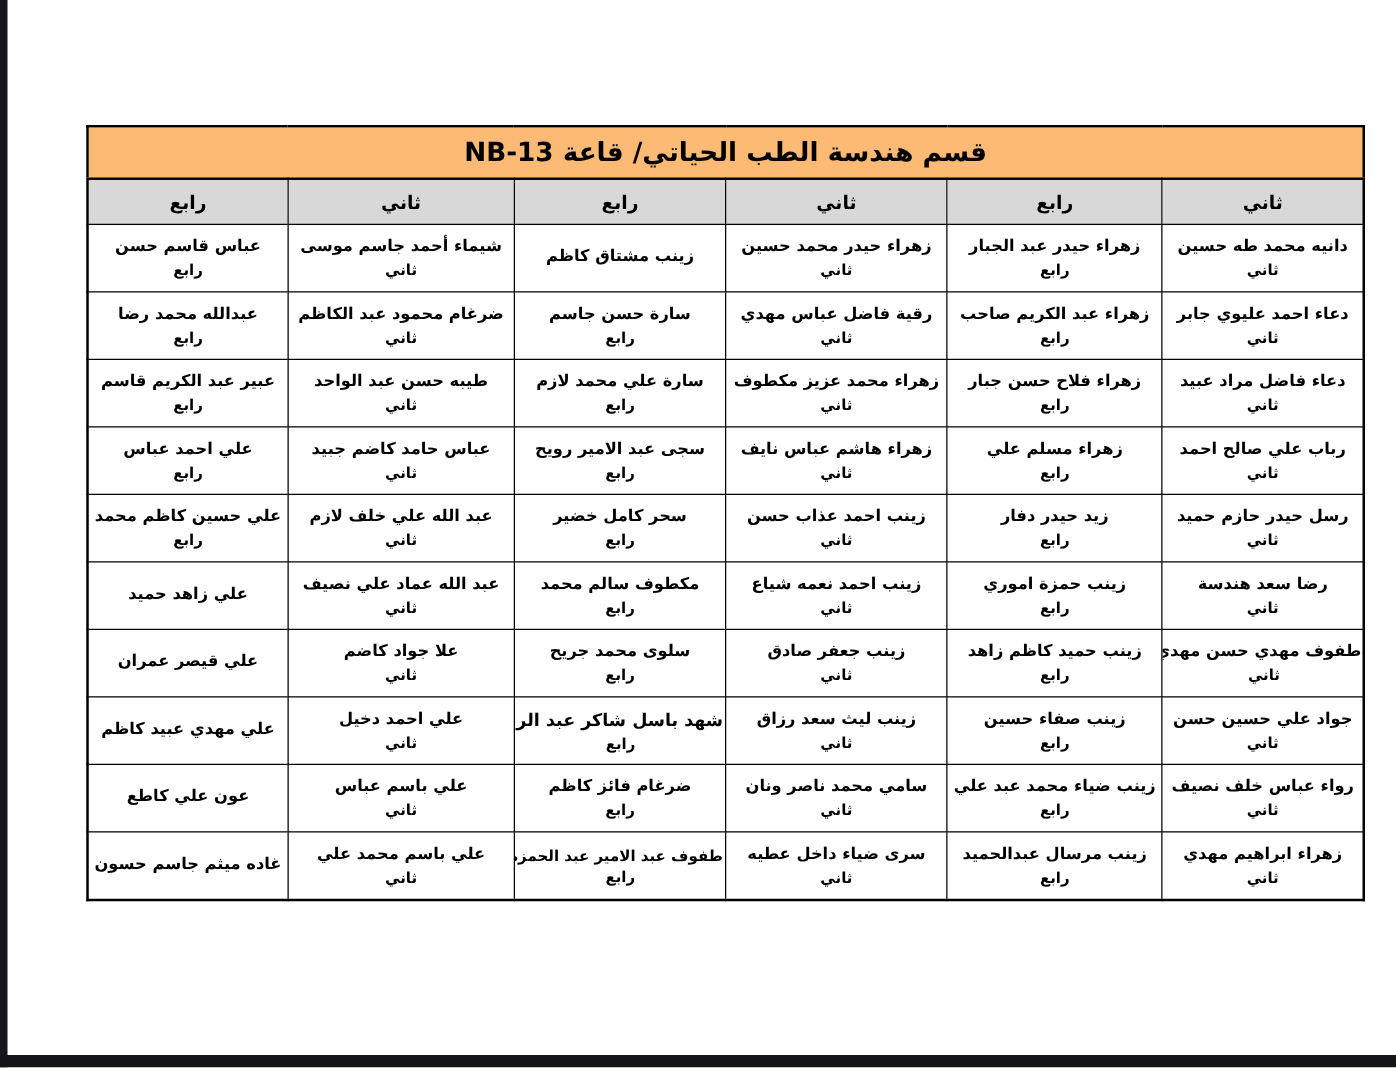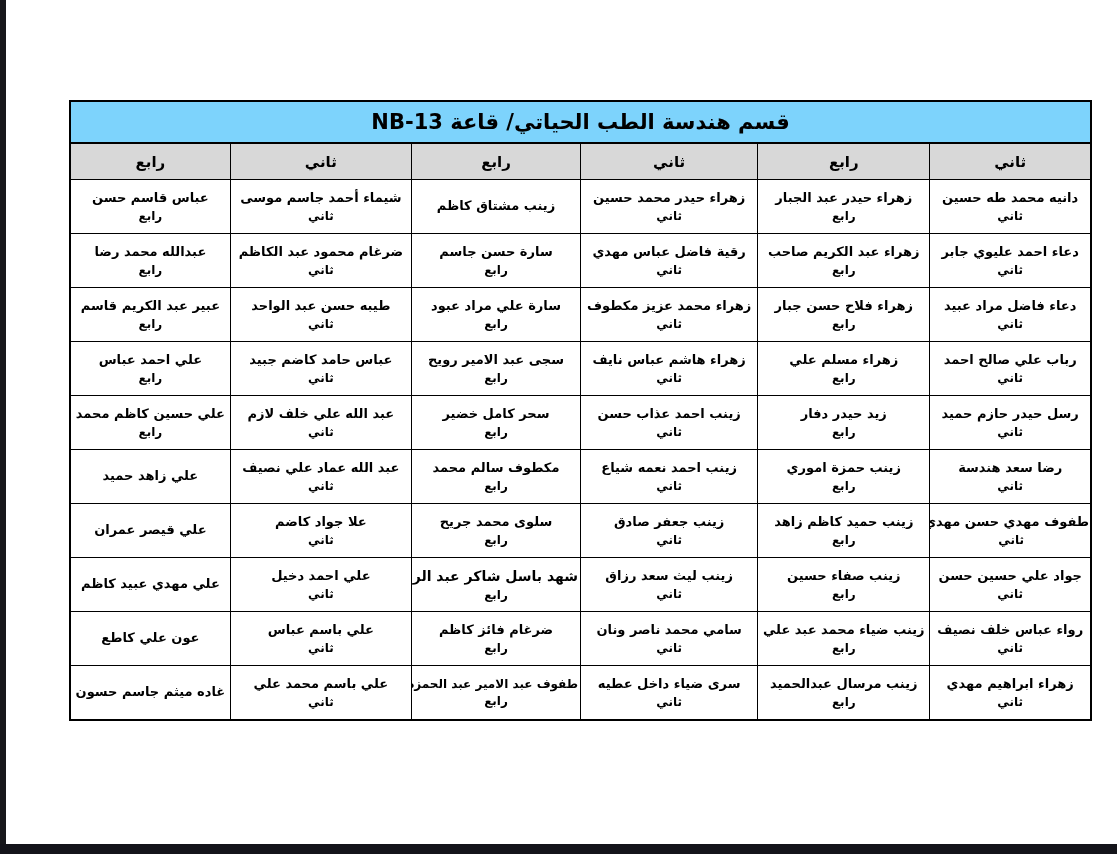--- a/index.html
+++ b/index.html
@@ -44,21 +44,21 @@
     vertical-align: middle;
     color: #000000;
     padding: 1px 2px;
     overflow: hidden;
   }
   table.roster { border: 2px solid #000000; }
   tr.title-row td {
     height: 38px;
     font-size: 21px;
     font-weight: bold;
-    background: #7dd3fc;
+    background: #fdba74;
     border-bottom: 2px solid #000000;
   }
   tr.header-row th {
     height: 33px;
     font-size: 15px;
     font-weight: bold;
     background: #d8d8d8;
   }
   tr.data-row td { height: 51px; background: #ffffff; }
   .student-name {
@@ -161,21 +161,21 @@
           </td>
           <td>
             <div class="student-name">زهراء فلاح حسن جبار</div>
             <div class="student-stage">رابع</div>
           </td>
           <td>
             <div class="student-name">زهراء محمد عزيز مكطوف</div>
             <div class="student-stage">ثاني</div>
           </td>
           <td>
-            <div class="student-name">سارة علي مراد عبود</div>
+            <div class="student-name">سارة علي محمد لازم</div>
             <div class="student-stage">رابع</div>
           </td>
           <td>
             <div class="student-name">طيبه حسن عبد الواحد</div>
             <div class="student-stage">ثاني</div>
           </td>
           <td>
             <div class="student-name">عبير عبد الكريم قاسم</div>
             <div class="student-stage">رابع</div>
           </td>

